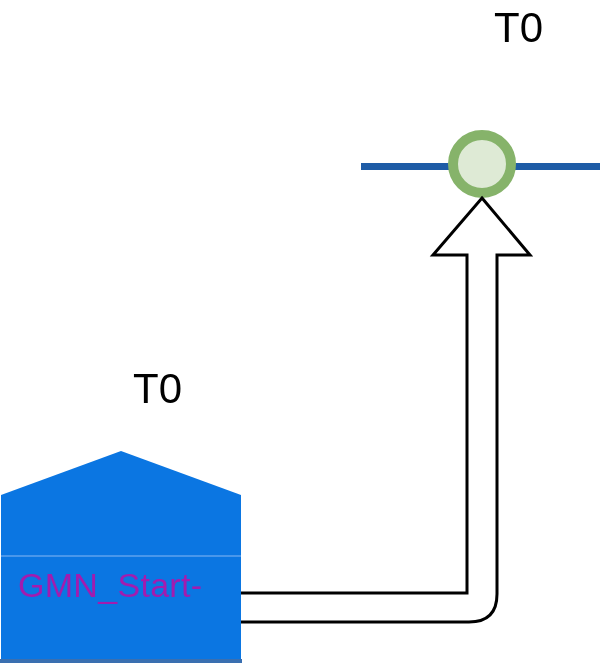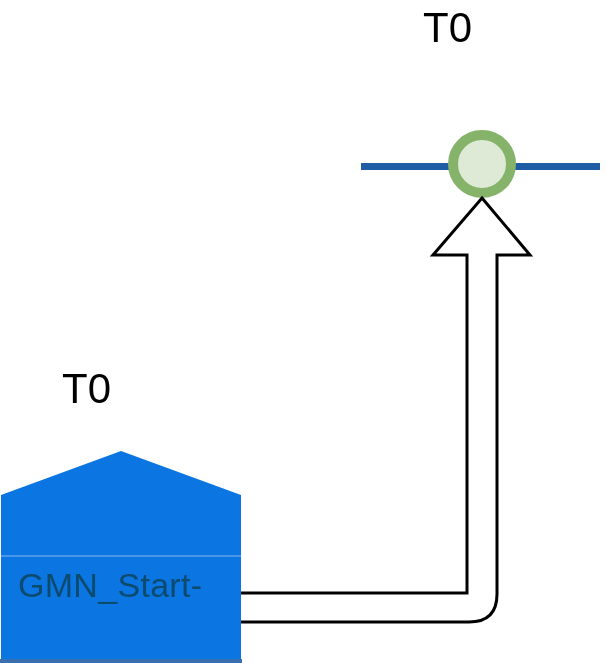--- a/index.html
+++ b/index.html
@@ -14,21 +14,21 @@
     overflow: hidden;
     background: #ffffff;
   }
   .canvas svg {
     position: absolute;
     left: 0; top: 0;
   }
   .t0-label {
     position: absolute;
     width: 120px;
-    text-align: left;
+    text-align: right;
     font-size: 42px;
     line-height: 44px;
     white-space: nowrap;
   }
   .t0-top  { left: 423px; top: 6px;   }
   .t0-left { left: 62px;  top: 367px; }
   .block-label {
     position: absolute;
     left: 18px;
     top: 567px;
@@ -60,17 +60,17 @@
       <polygon points="1,495 121,451 241,495 241,659 1,659" style="fill: rgb(11, 118, 226);"></polygon>
       <line x1="1" y1="556" x2="241" y2="556" stroke-width="1.5" style="stroke: rgb(95, 163, 238);"></line>
       <rect x="0" y="659" width="242" height="4" style="fill: rgb(58, 111, 176);"></rect>
     </g>
   </svg>
 
   <div class="t0-label t0-top" style="color: rgb(0, 0, 0);">T0</div>
 
   <div class="t0-label t0-left" style="color: rgb(0, 0, 0);">T0</div>
 
-  <div class="block-label" style="color: #0c4a6e;">
+  <div class="block-label" style="color: #a21caf;">
     <div>GMN_Start-</div>
   </div>
 
 </div>
 
 </body></html>

